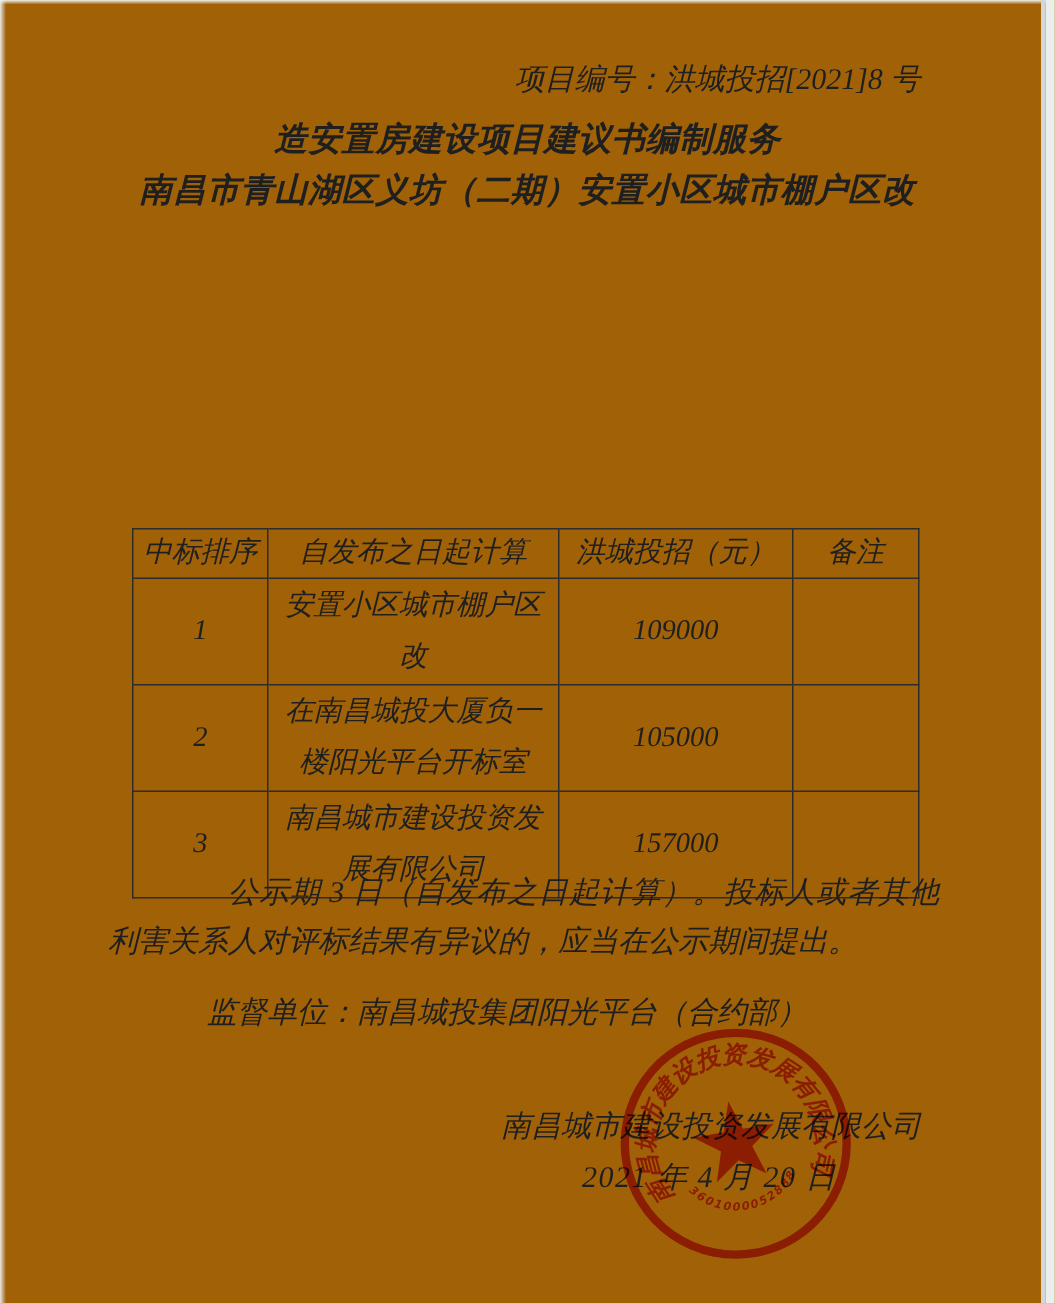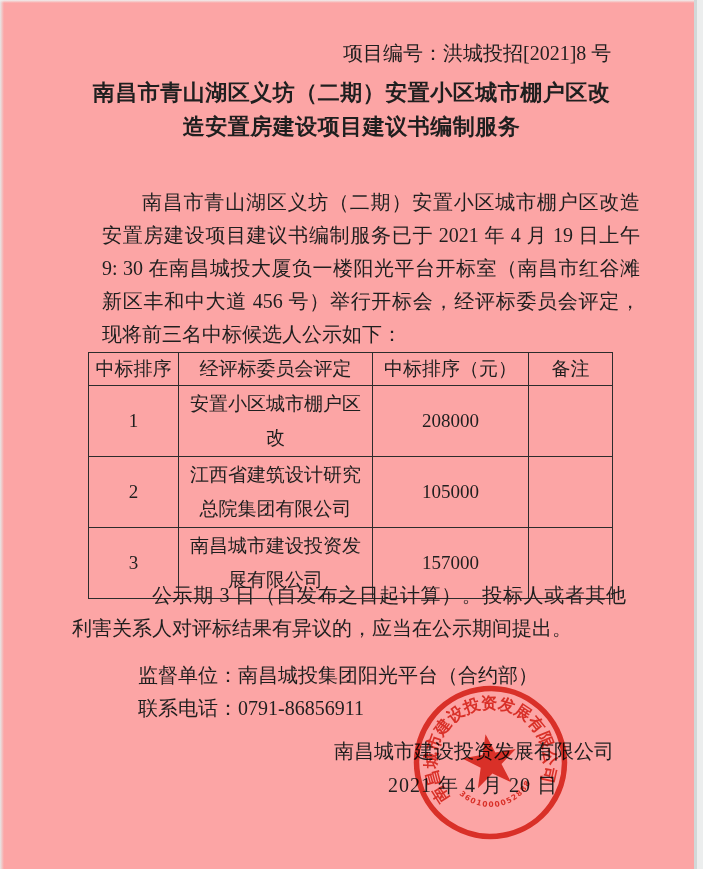--- a/index.html
+++ b/index.html
@@ -1,22 +1,23 @@
 <!DOCTYPE html>
 <html><head>
 <meta charset="utf-8">
 <style>
   html,body{margin:0;padding:0;background:#fbfbfa;}
   .page{
     position:relative;
     width:703px;height:869px;
-    background:#fca5a5;
+    background:#a16207;
     overflow:hidden;
     font-family:"Liberation Serif","DejaVu Serif",serif;
     color:#1f1f1f;
+    font-style:italic;
   }
   
   .edge-left{position:absolute;left:0;top:0;width:4px;height:869px;background:linear-gradient(to right,#e7e7e6,rgba(252,252,251,0));}
   .edge-top{position:absolute;left:0;top:0;width:703px;height:3px;background:linear-gradient(to bottom,#efefee,rgba(252,252,251,0));}
   .edge-right{position:absolute;left:694px;top:0;width:3px;height:869px;background:#d2d8d8;}
   .edge-right-outer{position:absolute;left:697px;top:0;width:6px;height:869px;background:#eceeee;}
 
   .proj-number{position:absolute;top:39px;left:343px;font-size:20px;line-height:28px;white-space:nowrap;}
 
   .title-block{position:absolute;top:76px;left:0;width:703px;text-align:center;font-weight:bold;font-size:22px;line-height:34px;letter-spacing:0.5px;}
@@ -57,65 +58,63 @@
 <div class="page">
 
   <div class="edge-left"></div>
   <div class="edge-top"></div>
   <div class="edge-right-outer"></div>
   <div class="edge-right"></div>
 
   <div class="proj-number">项目编号：洪城投招[2021]8 号</div>
 
   <div class="title-block">
+    <div>造安置房建设项目建议书编制服务</div>
     <div>南昌市青山湖区义坊（二期）安置小区城市棚户区改</div>
-    <div>造安置房建设项目建议书编制服务</div>
   </div>
 
-  <p class="intro">南昌市青山湖区义坊（二期）安置小区城市棚户区改造安置房建设项目建议书编制服务已于 2021 年 4 月 19 日上午 9: 30 在南昌城投大厦负一楼阳光平台开标室（南昌市红谷滩新区丰和中大道 456 号）举行开标会，经评标委员会评定，现将前三名中标候选人公示如下：</p>
 
   <table class="bid-table">
     <colgroup>
       <col style="width:90px">
       <col style="width:194px">
       <col style="width:156px">
       <col style="width:84px">
     </colgroup>
     <tbody>
       <tr class="row-h">
         <th>中标排序</th>
-        <th>经评标委员会评定</th>
-        <th>中标排序（元）</th>
+        <th>自发布之日起计算</th>
+        <th>洪城投招（元）</th>
         <th>备注</th>
       </tr>
       <tr class="row-1">
         <td>1</td>
         <td class="name-cell">安置小区城市棚户区改</td>
-        <td>208000</td>
+        <td>109000</td>
         <td></td>
       </tr>
       <tr class="row-2">
         <td>2</td>
-        <td class="name-cell">江西省建筑设计研究总院集团有限公司</td>
+        <td class="name-cell">在南昌城投大厦负一楼阳光平台开标室</td>
         <td>105000</td>
         <td></td>
       </tr>
       <tr class="row-3">
         <td>3</td>
         <td class="name-cell">南昌城市建设投资发展有限公司</td>
         <td>157000</td>
         <td></td>
       </tr>
     </tbody>
   </table>
 
   <div class="lower-block">
     <p>公示期 3 日（自发布之日起计算）。投标人或者其他利害关系人对评标结果有异议的，应当在公示期间提出。</p>
     <div class="plain-line">监督单位：南昌城投集团阳光平台（合约部）</div>
-    <div class="plain-line">联系电话：0791-86856911</div>
   </div>
 
   <div class="signature">
     <div class="company">南昌城市建设投资发展有限公司</div>
     <div class="date">2021 年 4 月 20 日</div>
   </div>
 
   <svg class="seal" viewBox="0 0 200 200" xmlns="http://www.w3.org/2000/svg">
     <defs>
       <path id="sealTextArc" d="M 41.1,134 A 68,68 0 1 1 158.9,134" fill="none"></path>

